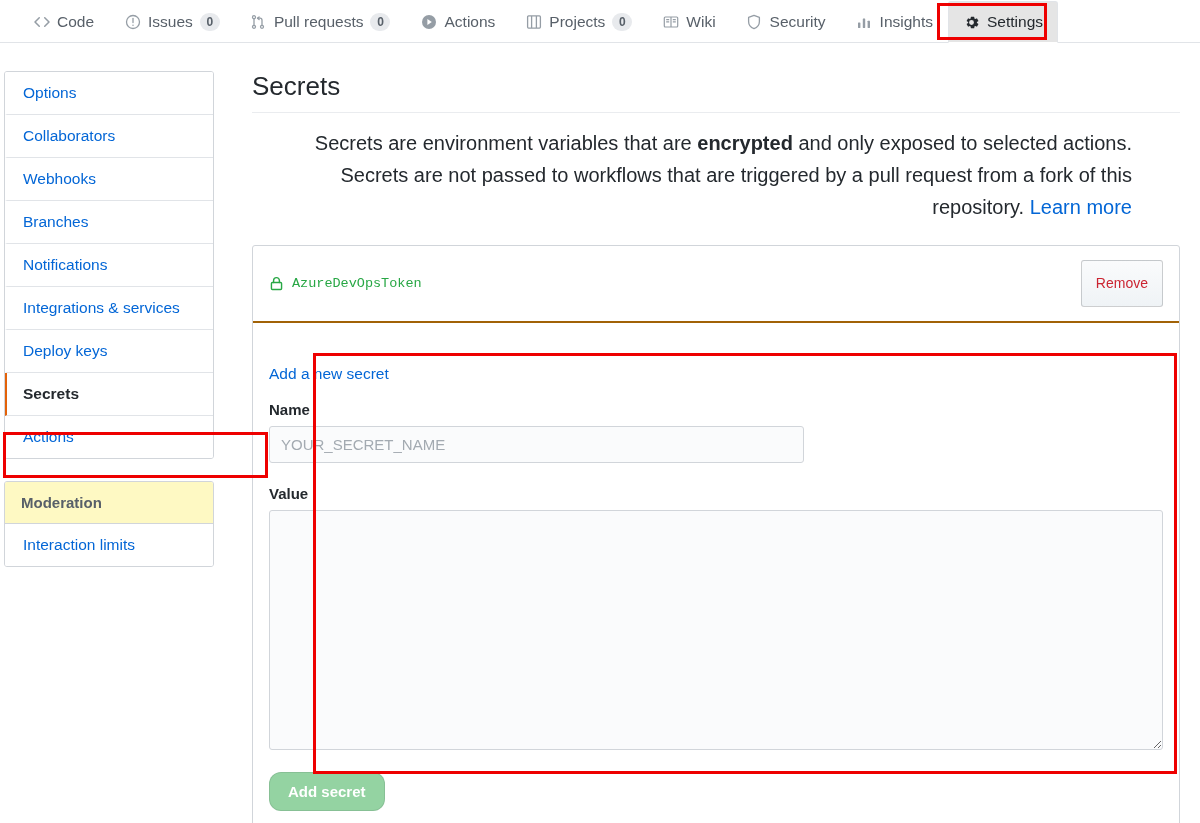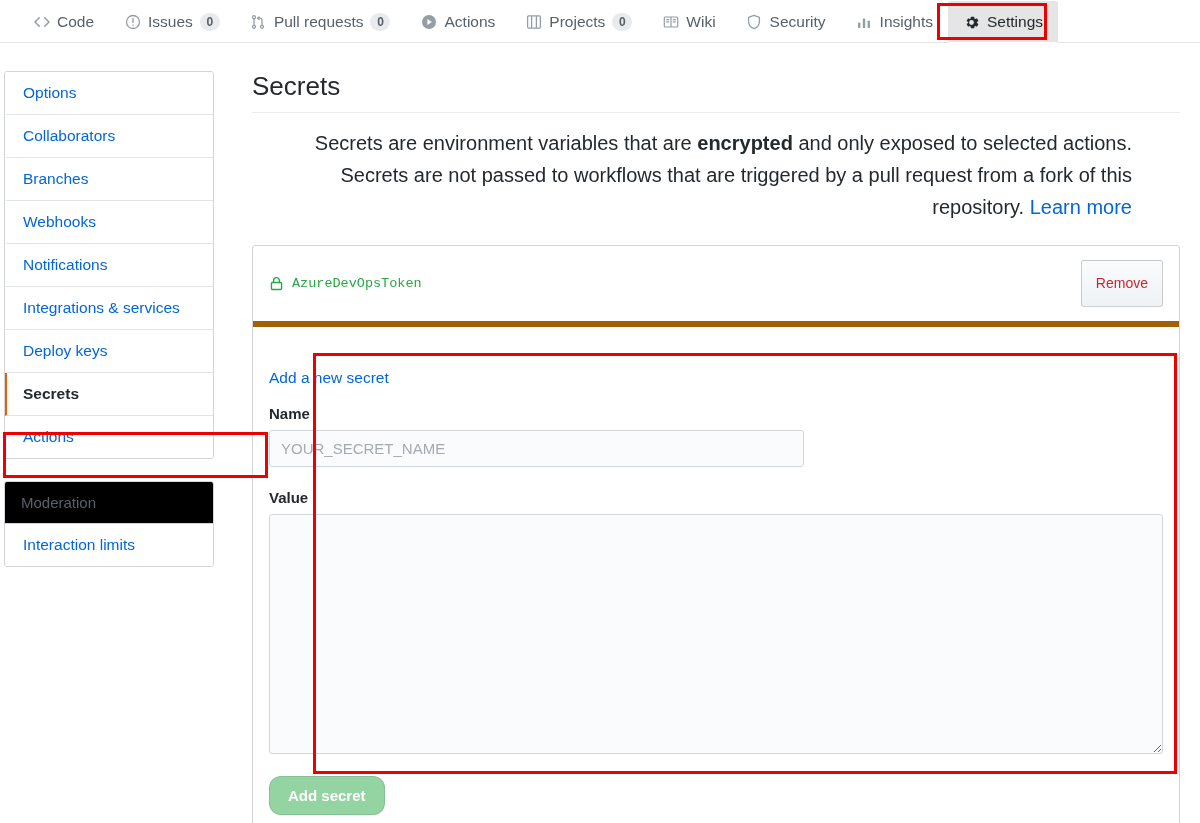--- a/index.html
+++ b/index.html
@@ -93,23 +93,23 @@
   .menu {
     border: 1px solid #d1d5da;
     border-radius: 3px;
     background: #fff;
     overflow: hidden;
   }
   .menu + .menu { margin-top: 22px; }
   .menu-heading {
     padding: 12px 16px;
     font-size: 15px;
-    font-weight: 400;
+    font-weight: 700;
     color: #586069;
-    background: #000000;
+    background: #fef9c3;
     border-bottom: 1px solid #d1d5da;
   }
   .menu-item {
     display: block;
     padding: 12px 16px;
     font-size: 15.5px;
     color: #0366d6;
     text-decoration: none;
     border-bottom: 1px solid #e1e4e8;
     background: #fff;
@@ -148,21 +148,21 @@
   .box {
     border: 1px solid #d1d5da;
     border-radius: 3px;
     background: #fff;
   }
   .box-row {
     display: flex;
     align-items: center;
     justify-content: space-between;
     padding: 14px 16px;
-    border-bottom: 6px solid #a16207;
+    border-bottom: 2px solid #a16207;
     min-height: 60px;
   }
   .secret-name {
     display: flex;
     align-items: center;
     gap: 8px;
     font-family: "Liberation Mono", monospace;
     font-size: 13.5px;
     color: #28a745;
   }
@@ -343,23 +343,23 @@
 <div class="page">
 
   <div class="sidebar">
 
     <div class="menu">
       <a class="menu-item" href="#">
         <span>Options</span></a>
       <a class="menu-item" href="#">
         <span>Collaborators</span></a>
       <a class="menu-item" href="#">
+        <span>Webhooks</span></a>
+      <a class="menu-item" href="#">
         <span>Branches</span></a>
-      <a class="menu-item" href="#">
-        <span>Webhooks</span></a>
       <a class="menu-item" href="#">
         <span>Notifications</span></a>
       <a class="menu-item" href="#">
         <span>Integrations &amp; services</span></a>
       <a class="menu-item" href="#">
         <span>Deploy keys</span></a>
       <a class="menu-item selected" href="#">
         <span>Secrets</span></a>
       <a class="menu-item" href="#">
         <span>Actions</span></a>

